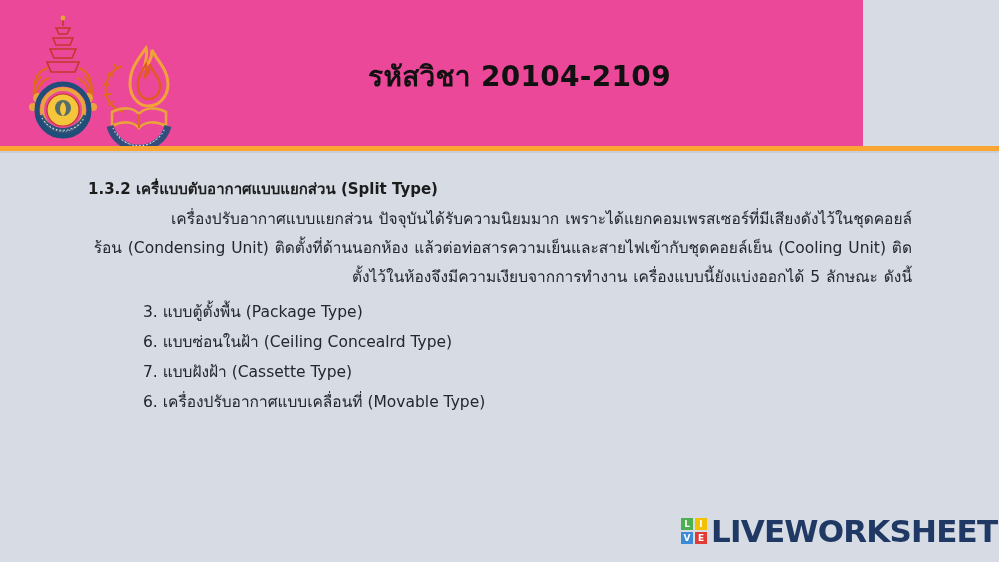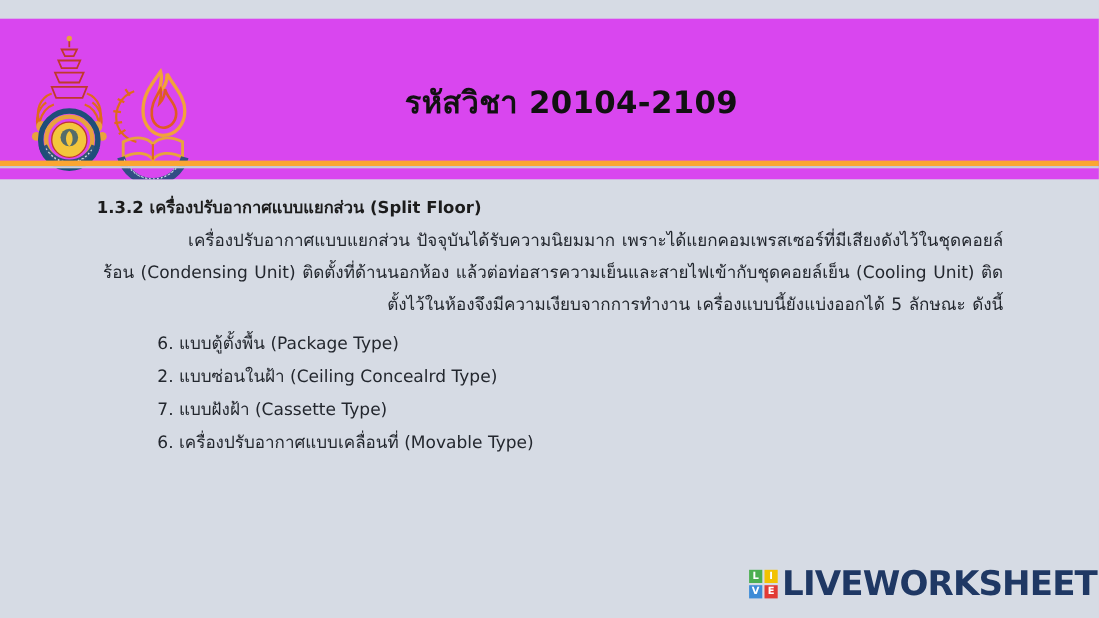--- a/index.html
+++ b/index.html
@@ -16,24 +16,24 @@
   .slide {
     position: relative;
     width: 999px;
     height: 562px;
     background: #d6dbe4;
   }
 
   
   .header {
     position: absolute;
-    left: 0; top: 17px;
-    width: 999px;
+    left: 0; top: 0;
+    width: 863px;
     height: 146px;
-    background: #d946ef;
+    background: #ec4899;
   }
   .header-underline {
     position: absolute;
     left: 0; top: 146px;
     width: 999px;
     height: 5px;
     background: #FBA632;
   }
   .header-shadowline {
     position: absolute;
@@ -236,27 +236,27 @@
     </div>
 
     <div class="header-title">รหัสวิชา 20104-2109</div>
   </div>
 
   <div class="header-underline"></div>
   <div class="header-shadowline"></div>
 
   <div class="content">
 
-    <div class="heading">1.3.2 เครื่องปรับอากาศแบบแยกส่วน (Split Floor)</div>
+    <div class="heading">1.3.2 เครื่แบบตับอากาศแบบแยกส่วน (Split Type)</div>
 
     <div class="paragraph">เครื่องปรับอากาศแบบแยกส่วน ปัจจุบันได้รับความนิยมมาก เพราะได้แยกคอมเพรสเซอร์ที่มีเสียงดังไว้ในชุดคอยล์ร้อน (Condensing Unit) ติดตั้งที่ด้านนอกห้อง แล้วต่อท่อสารความเย็นและสายไฟเข้ากับชุดคอยล์เย็น (Cooling Unit) ติดตั้งไว้ในห้องจึงมีความเงียบจากการทำงาน เครื่องแบบนี้ยังแบ่งออกได้ 5 ลักษณะ ดังนี้</div>
 
     <div class="list">
-      <div class="list-item">6. แบบตู้ตั้งพื้น (Package Type)</div>
-      <div class="list-item">2. แบบซ่อนในฝ้า (Ceiling Concealrd Type)</div>
+      <div class="list-item">3. แบบตู้ตั้งพื้น (Package Type)</div>
+      <div class="list-item">6. แบบซ่อนในฝ้า (Ceiling Concealrd Type)</div>
       <div class="list-item">7. แบบฝังฝ้า (Cassette Type)</div>
       <div class="list-item">6. เครื่องปรับอากาศแบบเคลื่อนที่ (Movable Type)</div>
     </div>
 
   </div>
 
   <div class="watermark">
     <div class="lw-blocks">
       <div class="lw-cell lw-L">L</div>
       <div class="lw-cell lw-I">I</div>

